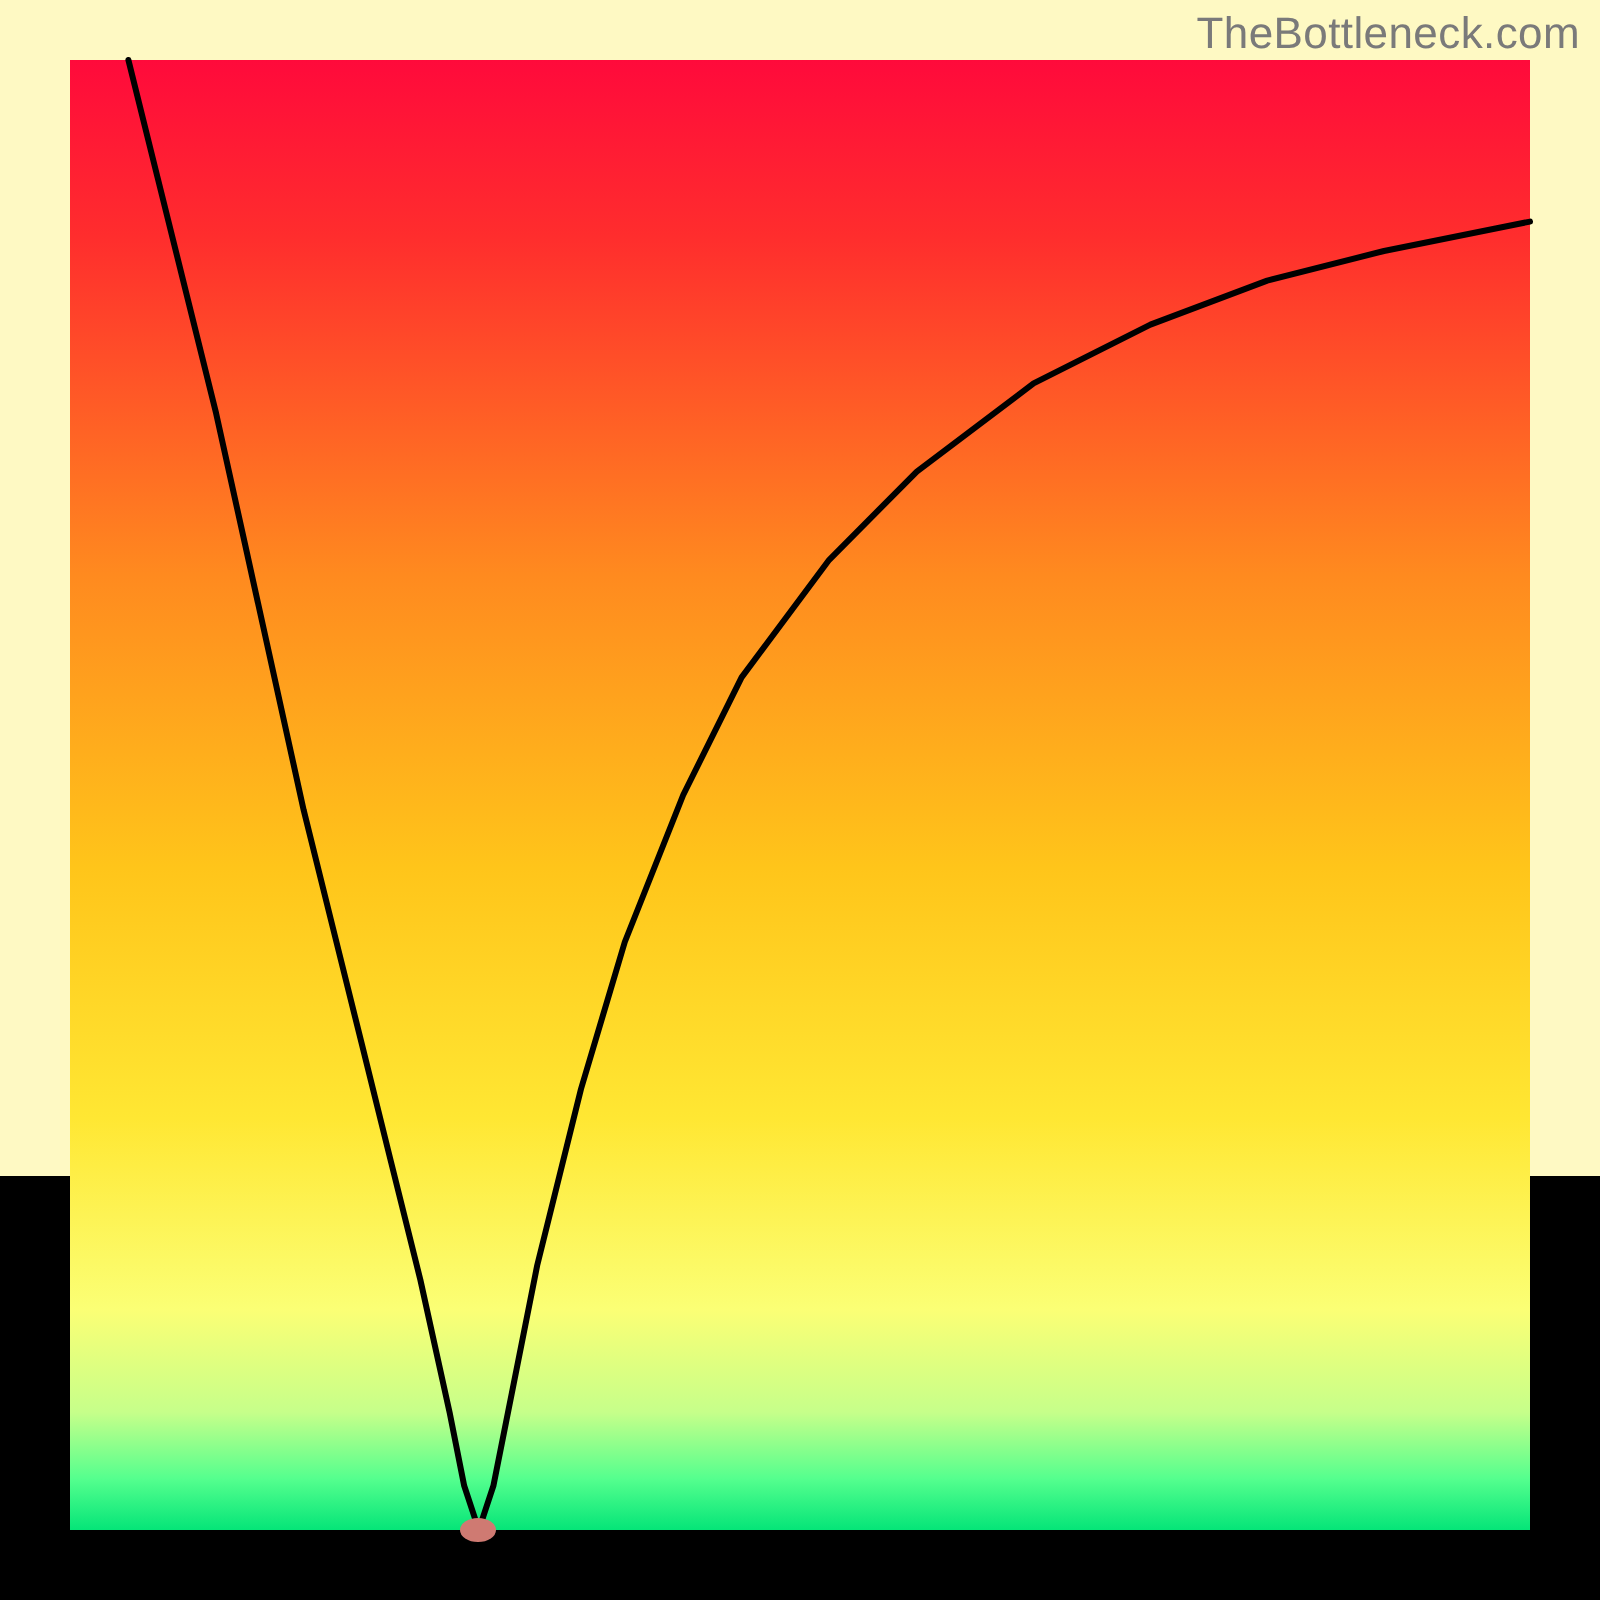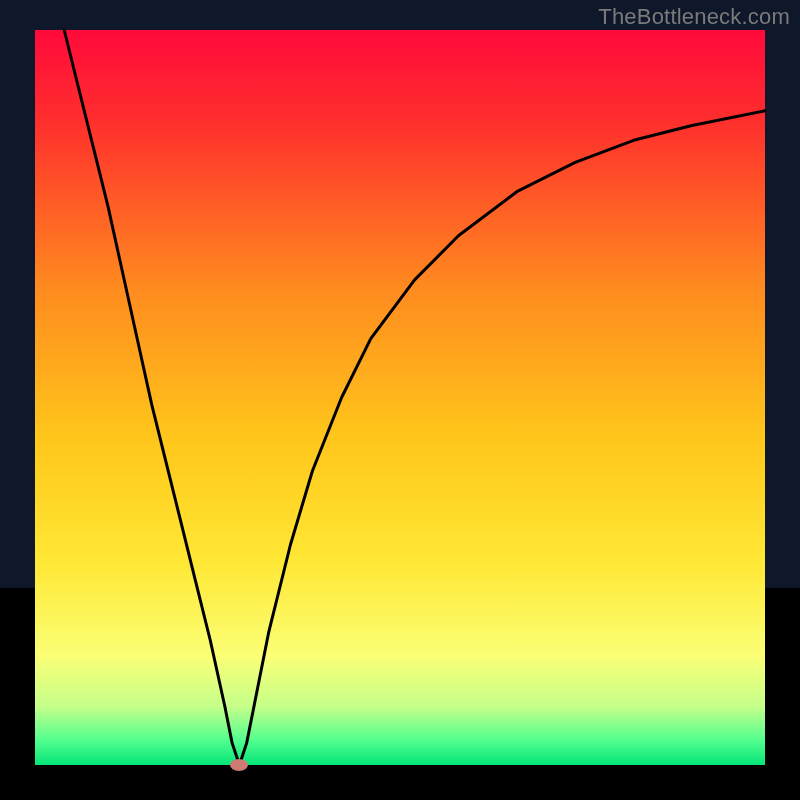--- a/index.html
+++ b/index.html
@@ -8,21 +8,21 @@
     width: 800px;
     height: 800px;
     overflow: hidden;
     background: #000;
     font-family: Arial, Helvetica, sans-serif;
   }
   .frame {
     position: relative;
     width: 800px;
     height: 588px;
-    background: #0f172a;
+    background: #fef9c3;
   }
   .watermark {
     position: absolute;
     top: 4px;
     right: 10px;
     color: #7a7a7a;
     font-size: 22px;
     font-weight: 500;
     letter-spacing: 0.2px;
     z-index: 10;

